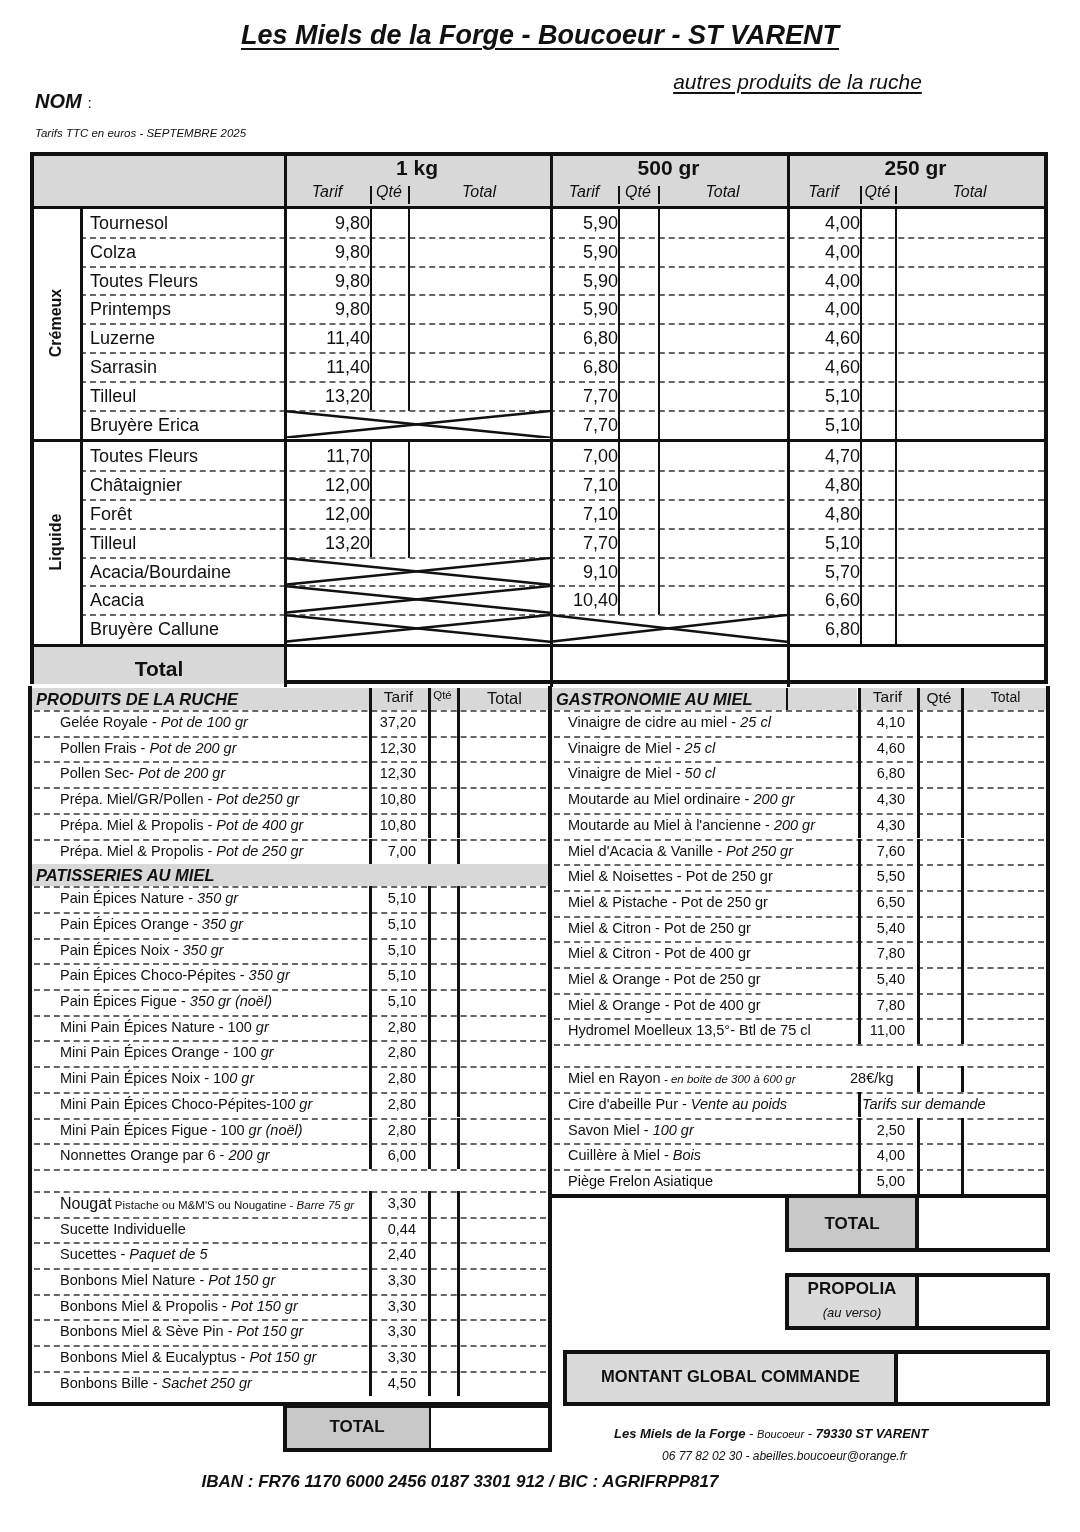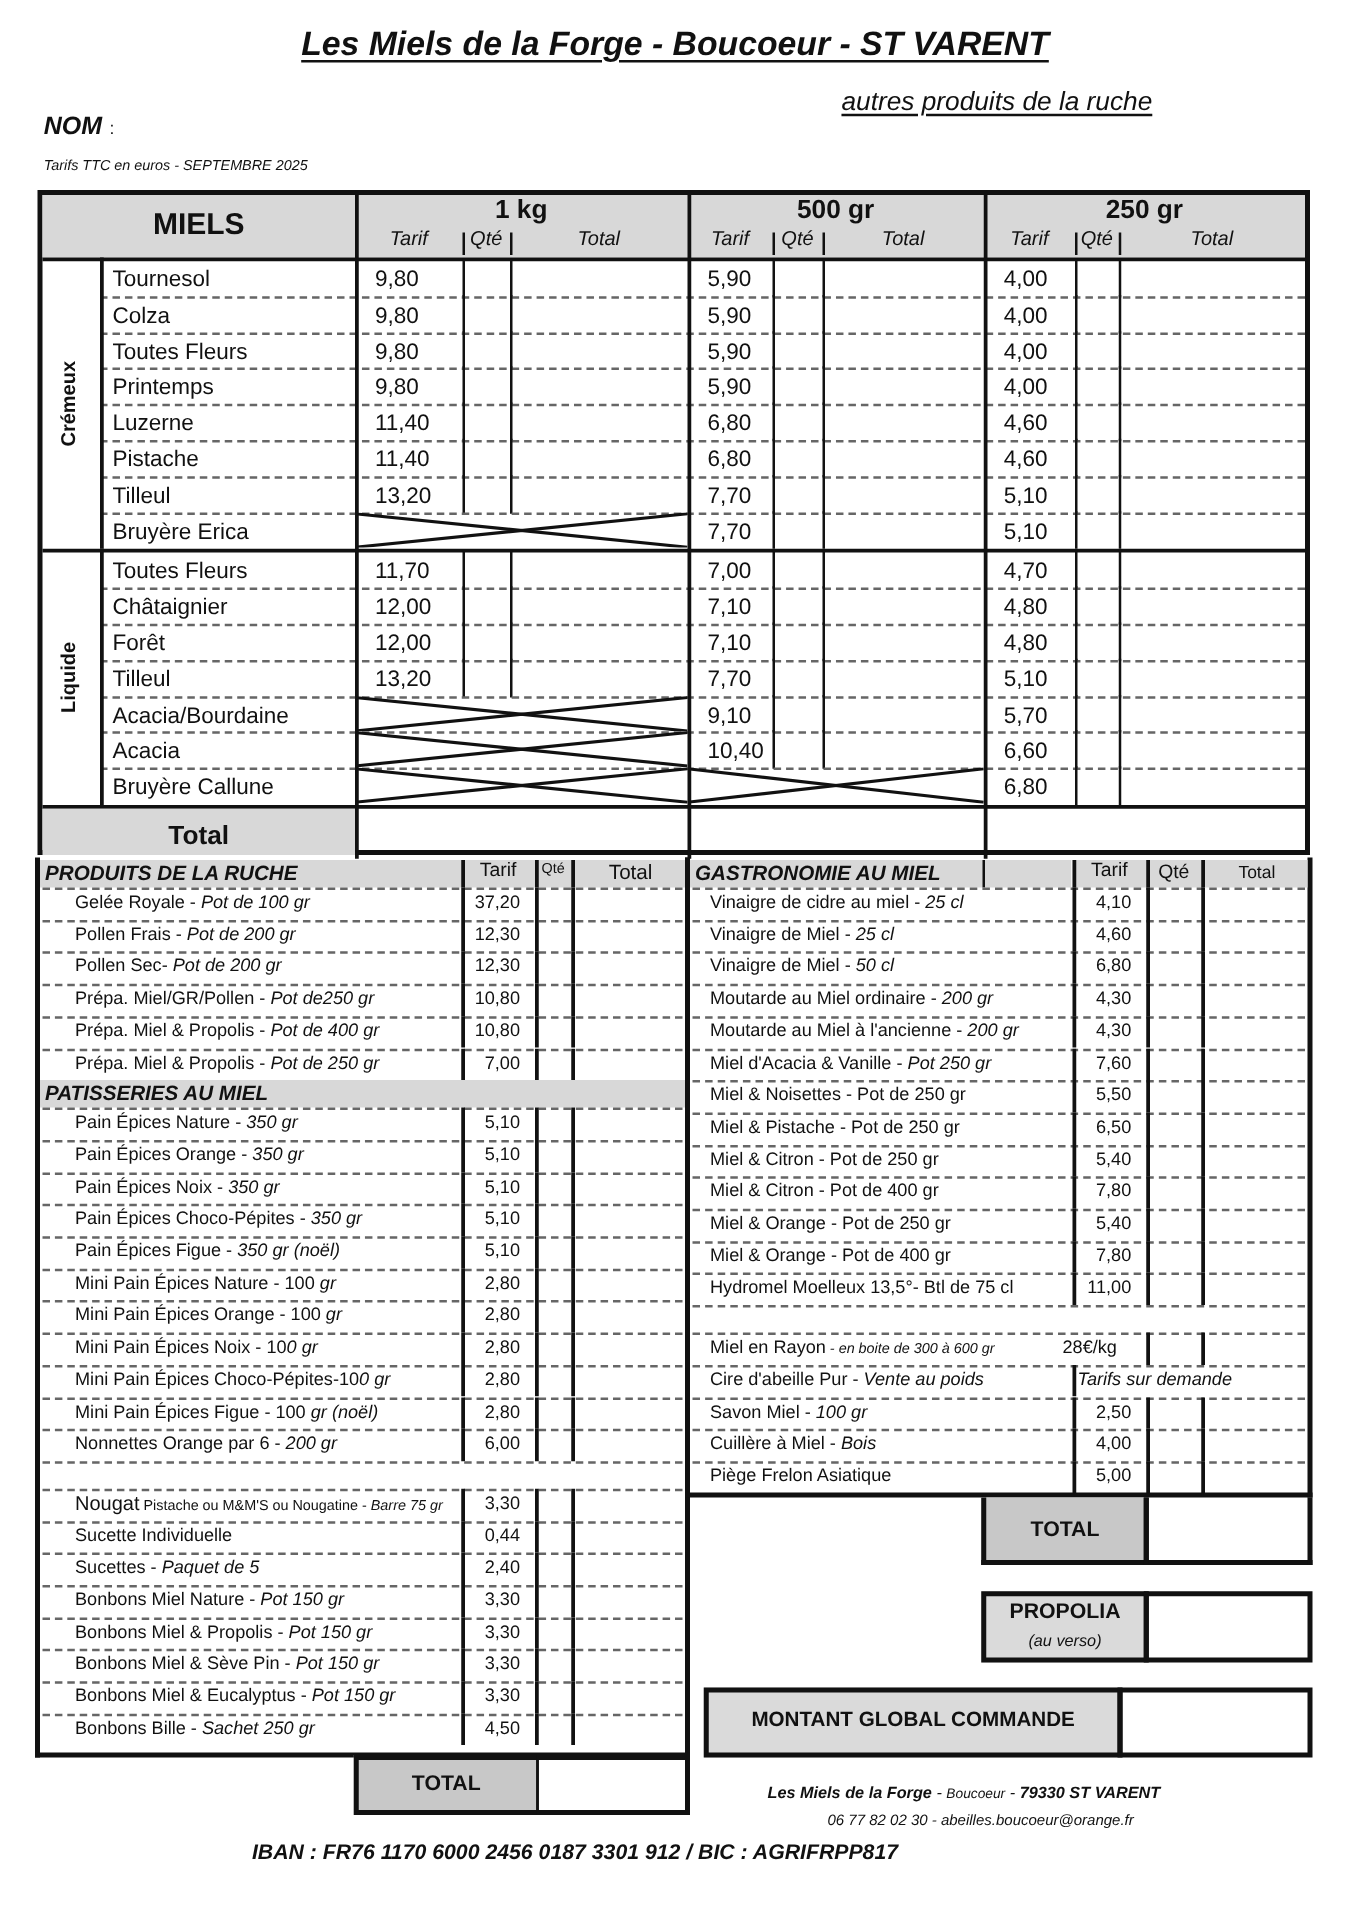--- a/index.html
+++ b/index.html
@@ -17,21 +17,21 @@
 
   
   .honey { left: 30px; top: 152px; width: 1018px; height: 532px; border: 4px solid #111; }
   .hdr-bg { background: #d8d8d8; }
   .line-h { position: absolute; height: 0; }
   .solid { border-top: 3px solid #111; }
   .dash { border-top: 2px dashed #666; }
   .vline { position: absolute; width: 0; border-left: 3px solid #111; }
   .vline.thin { border-left: 2px solid #111; }
   .cell { position: absolute; font-size: 18px; line-height: 28px; white-space: nowrap; }
-  .price { text-align: left; padding-left: 16px; }
+  .price { text-align: right; padding-left: 16px; }
   .sub-hdr { position: absolute; font-size: 16px; font-style: italic; }
   .grp-hdr { position: absolute; font-size: 21px; font-weight: bold; text-align: center; }
   .vert-label { position: absolute; font-size: 16px; font-weight: bold; transform: rotate(-90deg); transform-origin: center; white-space: nowrap; text-align: center; }
   .prow { position: absolute; font-size: 14.5px; white-space: nowrap; line-height: 25px; }
   .pprice { position: absolute; font-size: 14.5px; text-align: right; line-height: 25px; }
   .sec-hdr { position: absolute; background: #d8d8d8; font-size: 16.5px; font-weight: bold; font-style: italic; line-height: 22px; padding-left: 4px; white-space: nowrap; }
   .col-hdr { position: absolute; font-size: 15px; text-align: center; }
   .i { font-style: italic; }
   .small { font-size: 11.5px; }
   .total-box { position: absolute; border: 4px solid #111; }
@@ -48,21 +48,20 @@
 
 <div class="abs title"><span>Les Miels de la Forge - Boucoeur - ST VARENT</span></div>
 <div class="abs nom"><span>NOM</span><span class="nom-colon">:</span></div>
 <div class="abs subtitle">
   <div>autres produits de la ruche</div>
 </div>
 <div class="abs tarifs-note">Tarifs TTC en euros - SEPTEMBRE 2025</div>
 
 <div class="abs honey" id="honey">
     <div class="hdr-bg" style="position:absolute;left:0;top:0;width:1010px;height:50px;"></div>
-    <div class="grp-hdr" style="left:0;top:10px;width:250px;font-size:24px;">MIELS</div>
     <div class="grp-hdr" style="left:250px;top:0;width:266px;">1 kg</div>
     <div class="grp-hdr" style="left:516px;top:0;width:237px;">500 gr</div>
     <div class="grp-hdr" style="left:753px;top:0;width:257px;">250 gr</div>
     <div class="sub-hdr" style="left:250px;top:27px;width:86px;text-align:center;">Tarif</div>
     <div class="sub-hdr" style="left:336px;top:27px;width:38px;text-align:center;">Qté</div>
     <div class="sub-hdr" style="left:374px;top:27px;width:142px;text-align:center;">Total</div>
     <div class="vline thin" style="left:336px;top:30px;height:18px;"></div>
     <div class="vline thin" style="left:374px;top:30px;height:18px;"></div>
     <div class="sub-hdr" style="left:516px;top:27px;width:68px;text-align:center;">Tarif</div>
     <div class="sub-hdr" style="left:584px;top:27px;width:40px;text-align:center;">Qté</div>
@@ -153,21 +152,21 @@
     <div style="position:absolute;left:586px;top:168.20000000000002px;width:36px;height:28.8px;"></div>
     <div style="position:absolute;left:626px;top:168.20000000000002px;width:125px;height:28.8px;"></div>
     <div class="vline thin" style="left:584px;top:166.20000000000002px;height:30.8px;"></div>
     <div class="vline thin" style="left:624px;top:166.20000000000002px;height:30.8px;"></div>
     <div class="cell price" style="left:753px;top:168.20000000000002px;width:73px;">4,60</div>
     <div style="position:absolute;left:828px;top:168.20000000000002px;width:31px;height:28.8px;"></div>
     <div style="position:absolute;left:863px;top:168.20000000000002px;width:145px;height:28.8px;"></div>
     <div class="vline thin" style="left:826px;top:166.20000000000002px;height:30.8px;"></div>
     <div class="vline thin" style="left:861px;top:166.20000000000002px;height:30.8px;"></div>
     <div class="line-h dash" style="left:46px;top:196.00000000000003px;width:964px;"></div>
-    <div class="cell" style="left:56px;top:197.00000000000003px;">Pistache</div>
+    <div class="cell" style="left:56px;top:197.00000000000003px;">Sarrasin</div>
     <div class="cell price" style="left:250px;top:197.00000000000003px;width:86px;">11,40</div>
     <div style="position:absolute;left:338px;top:197.00000000000003px;width:34px;height:28.8px;"></div>
     <div style="position:absolute;left:376px;top:197.00000000000003px;width:138px;height:28.8px;"></div>
     <div class="vline thin" style="left:336px;top:195.00000000000003px;height:30.8px;"></div>
     <div class="vline thin" style="left:374px;top:195.00000000000003px;height:30.8px;"></div>
     <div class="cell price" style="left:516px;top:197.00000000000003px;width:68px;">6,80</div>
     <div style="position:absolute;left:586px;top:197.00000000000003px;width:36px;height:28.8px;"></div>
     <div style="position:absolute;left:626px;top:197.00000000000003px;width:125px;height:28.8px;"></div>
     <div class="vline thin" style="left:584px;top:195.00000000000003px;height:30.8px;"></div>
     <div class="vline thin" style="left:624px;top:195.00000000000003px;height:30.8px;"></div>

